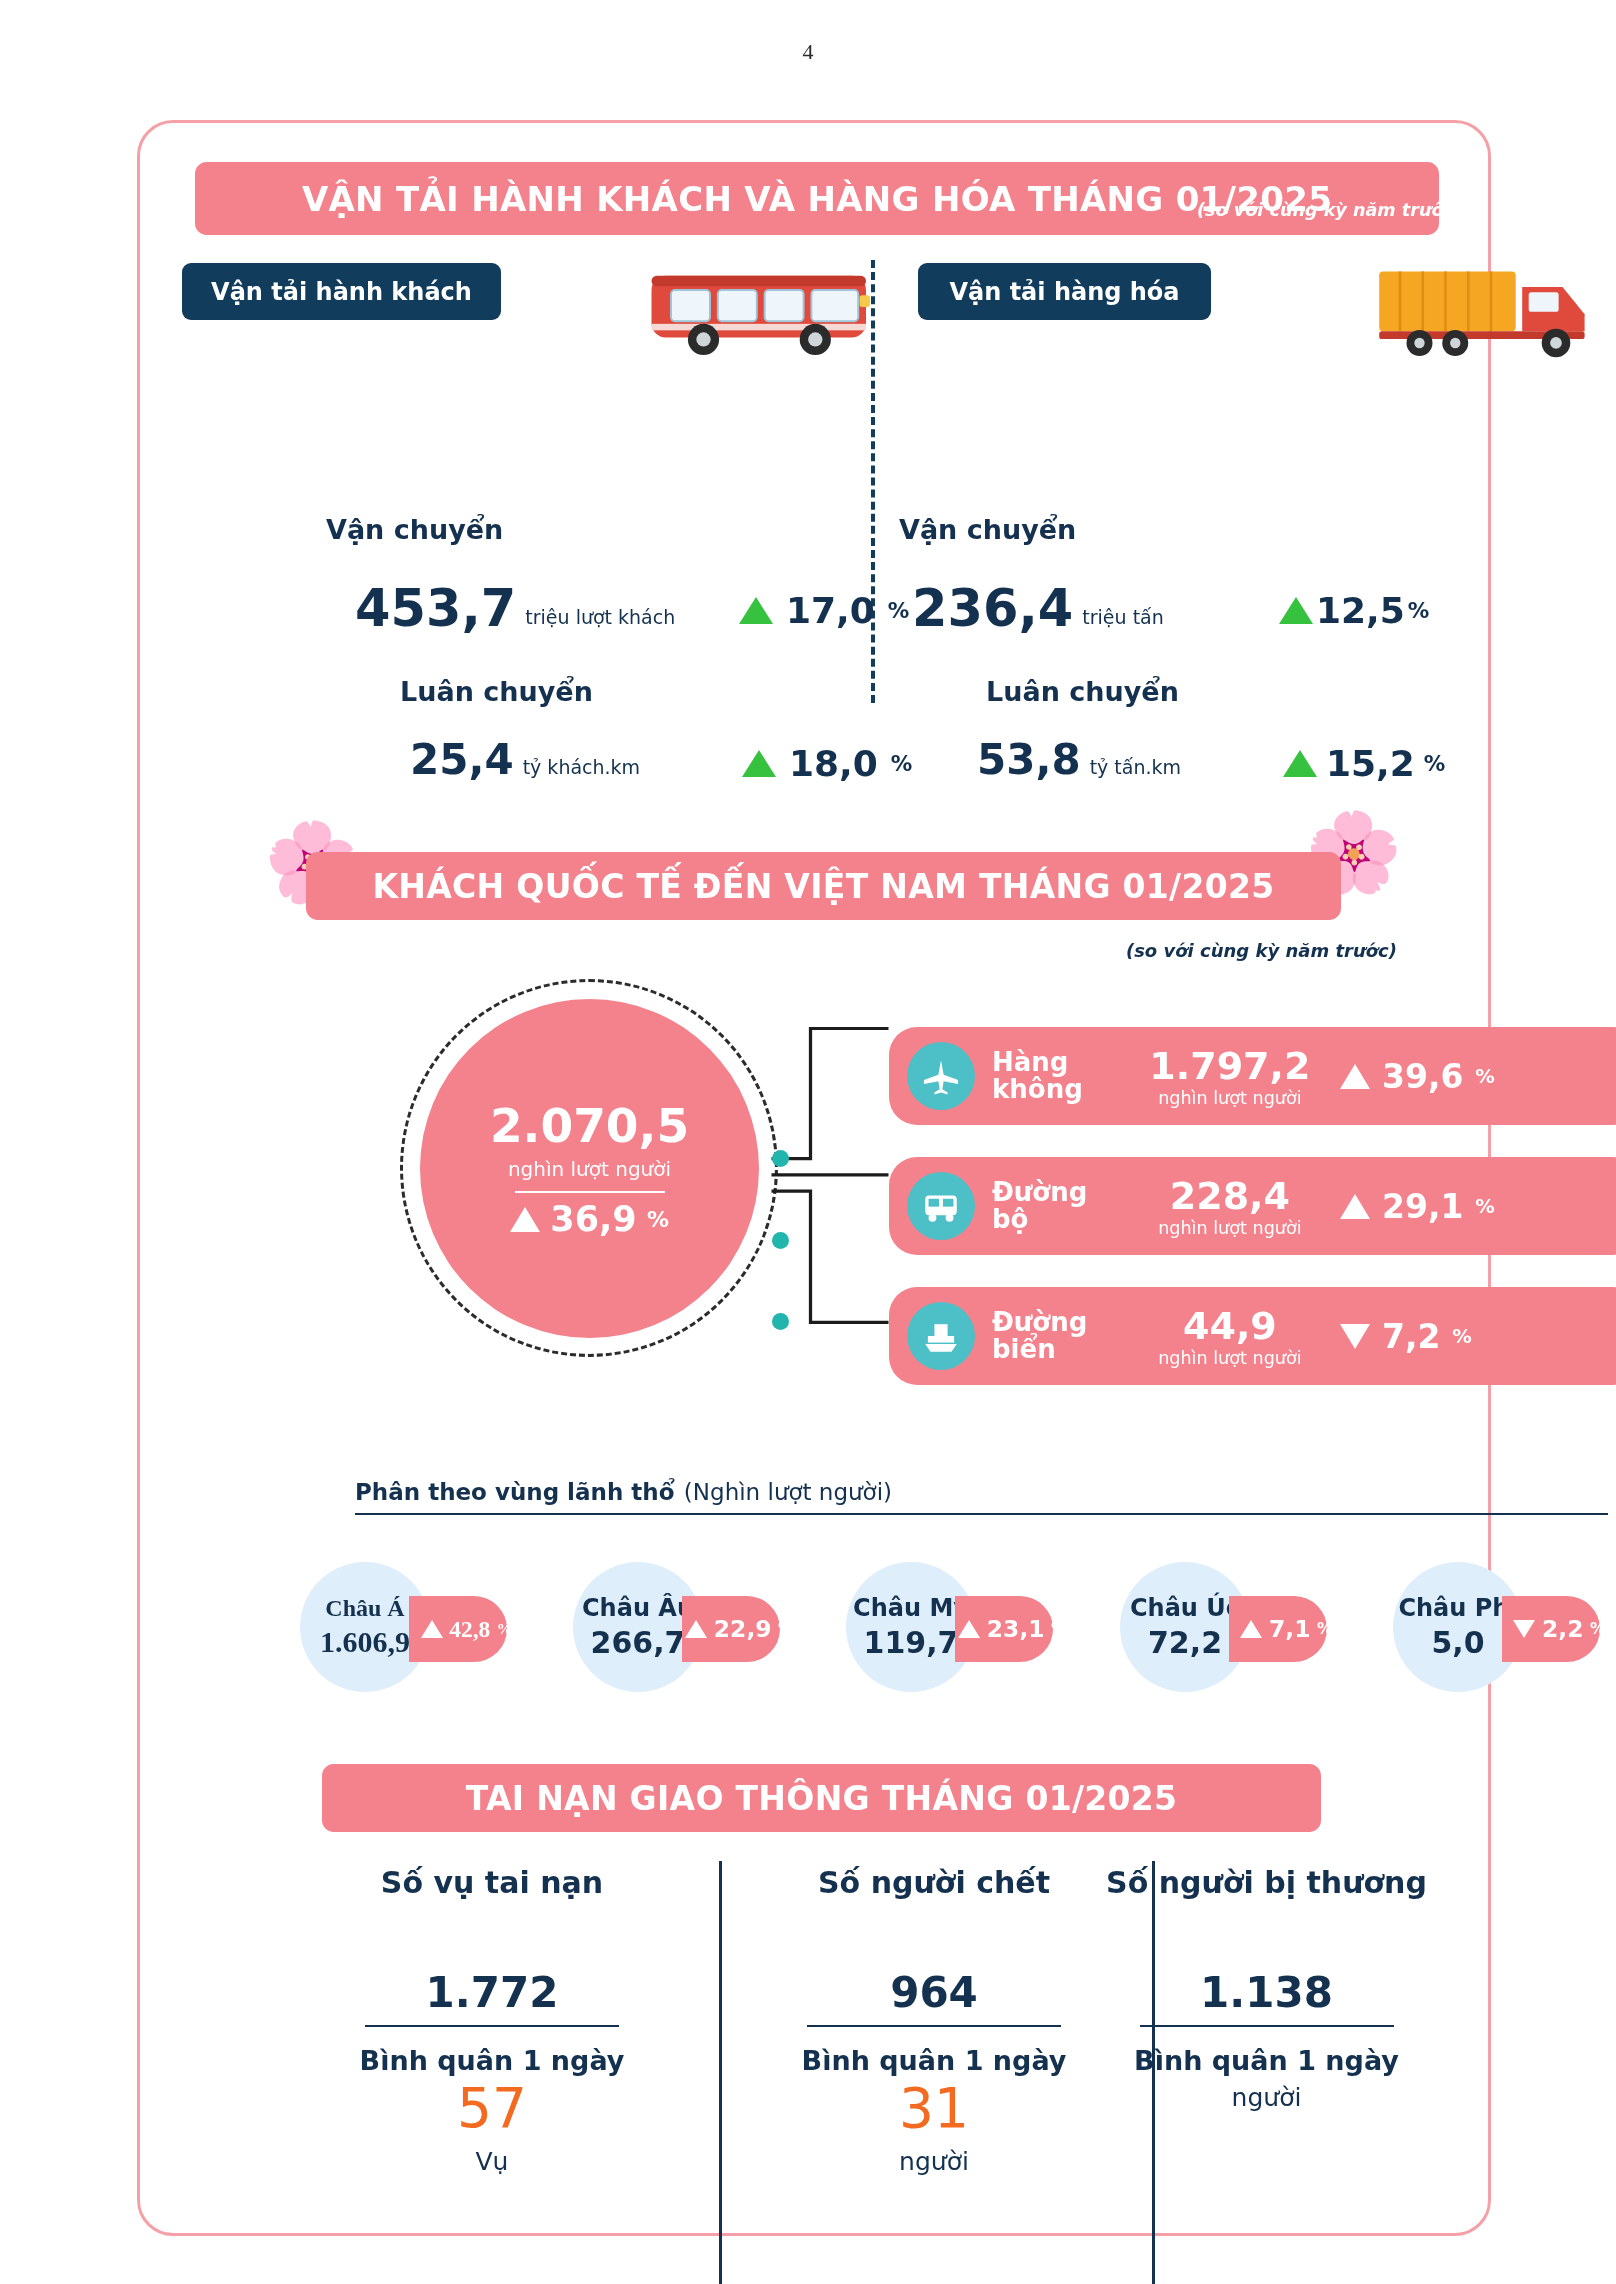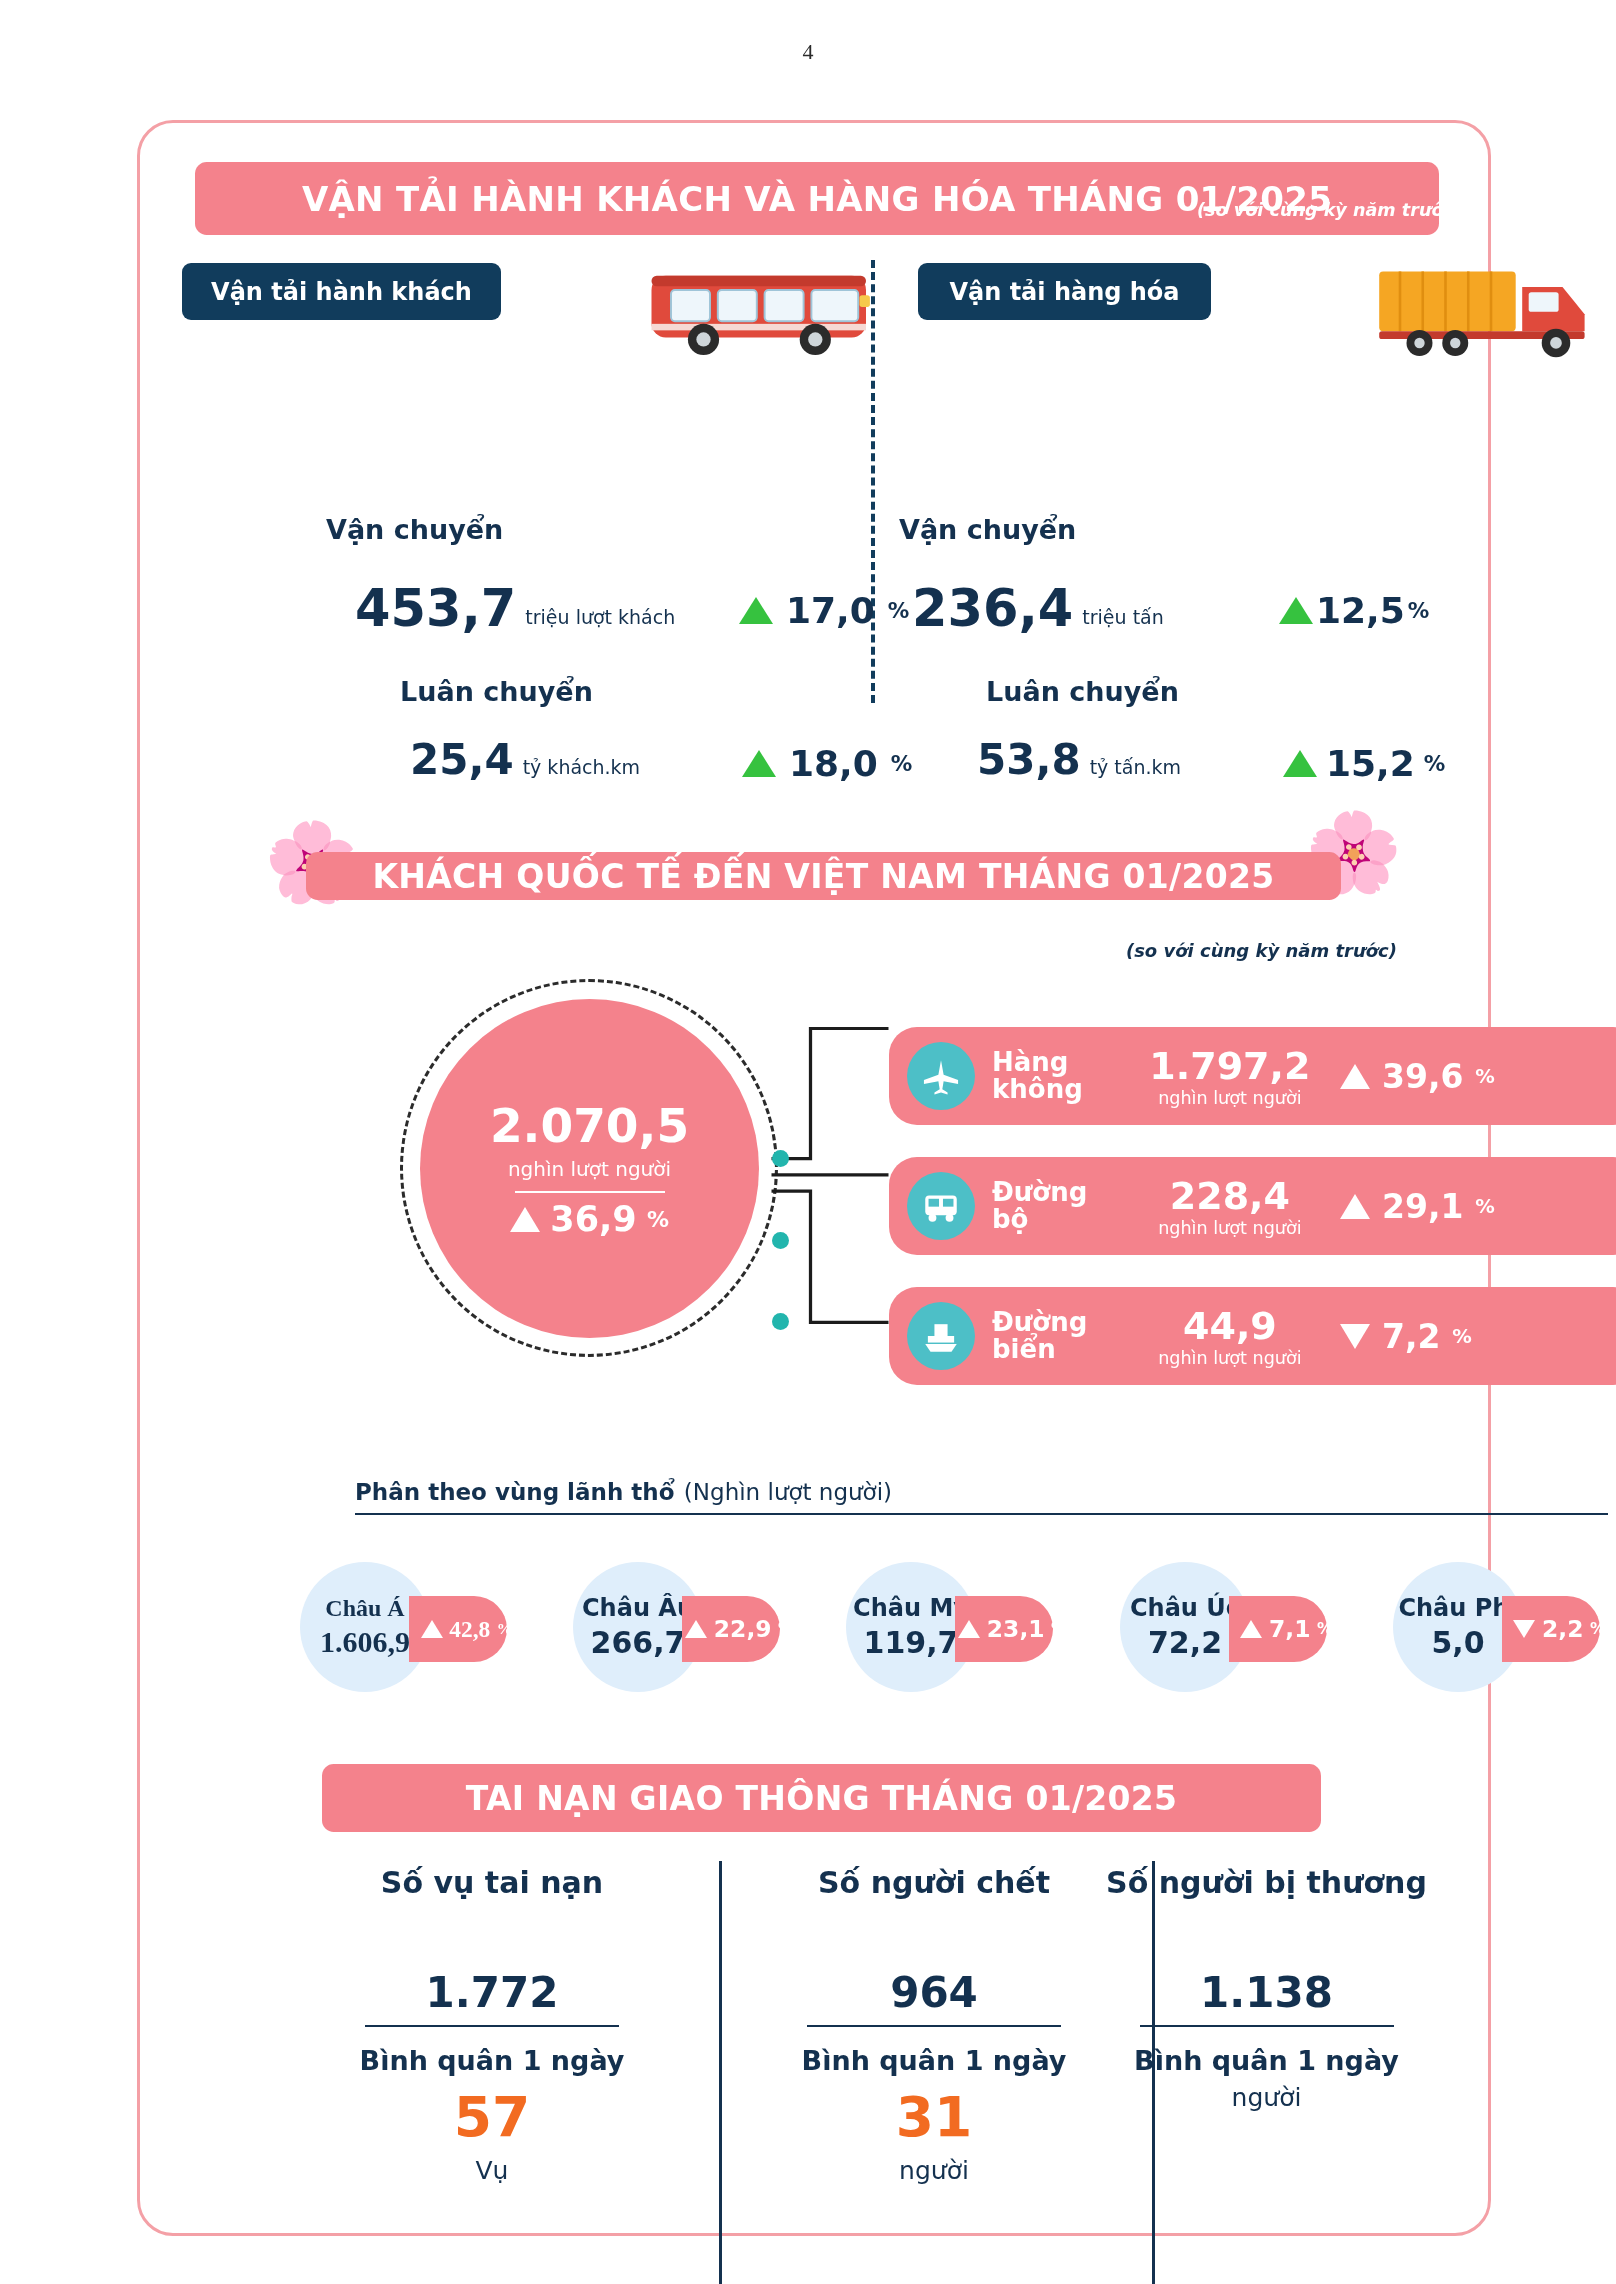--- a/index.html
+++ b/index.html
@@ -61,21 +61,21 @@
   .bignum  { font-size:51px; font-weight:bold; color:#14314f; font-family:"DejaVu Sans", sans-serif; }
   .unit    { font-size:19px; color:#14314f; }
   .pct     { font-size:36px; font-weight:bold; color:#14314f; }
   .pct-small { font-size:21.5px; font-weight:bold; color:#14314f; }
   .tri-up   { width:0;height:0;border-left:17.6px solid transparent;border-right:17.6px solid transparent;border-bottom:27px solid #36c23f; }
 
   .row { position:absolute; display:flex; align-items:baseline; }
 
   
   .banner-2 {
-    position:absolute; left:166px; top:729px; width:1035px; height:48px;
+    position:absolute; left:166px; top:729px; width:1035px; height:68px;
     display:flex; align-items:center; justify-content:center; font-size:33px;
   }
   .banner-2-sub {
     position:absolute; right:91px; top:817px;
     font-size:18px; font-style:italic; font-weight:bold; color:#14314f;
   }
   .flower { position:absolute; font-size:78px; line-height:1; }
 
   .circle-main {
     position:absolute; left:280px; top:876px; width:339px; height:339px;
@@ -137,21 +137,21 @@
   
   .banner-3 {
     position:absolute; left:182px; top:1641px; width:999px; height:68px;
     display:flex; align-items:center; justify-content:center; font-size:33px;
   }
   .acc-col { position:absolute; top:1742px; width:404px; text-align:center; }
   .acc-col .t { font-size:30px; font-weight:bold; }
   .acc-col .big { font-size:42px; font-weight:bold; margin-top:68px; }
   .acc-col .hr { width:254px; height:2.6px; background:#14314f; margin:7.8px auto 0; }
   .acc-col .avg { font-size:27px; font-weight:bold; margin-top:18px; }
-  .acc-col .orange { font-size:55px; font-weight:bold; color:#f26b21; margin-top:9px; }
+  .acc-col .orange { font-size:55px; font-weight:normal; color:#f26b21; }
   .acc-col .unit2 { font-size:25px; margin-top:6.5px; }
   .acc-sep { position:absolute; top:1738px; width:2.6px; height:482px; background:#14314f; }
 </style>
 </head>
 <body>
 
 <div class="page-number">4</div>
 
 <div class="sheet">
 

